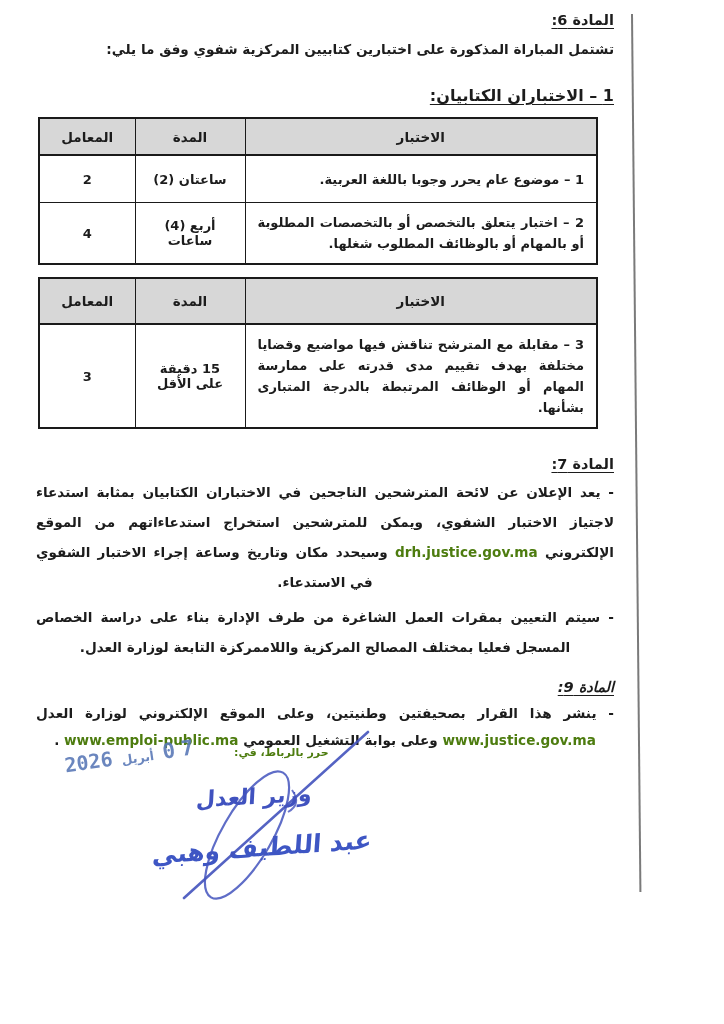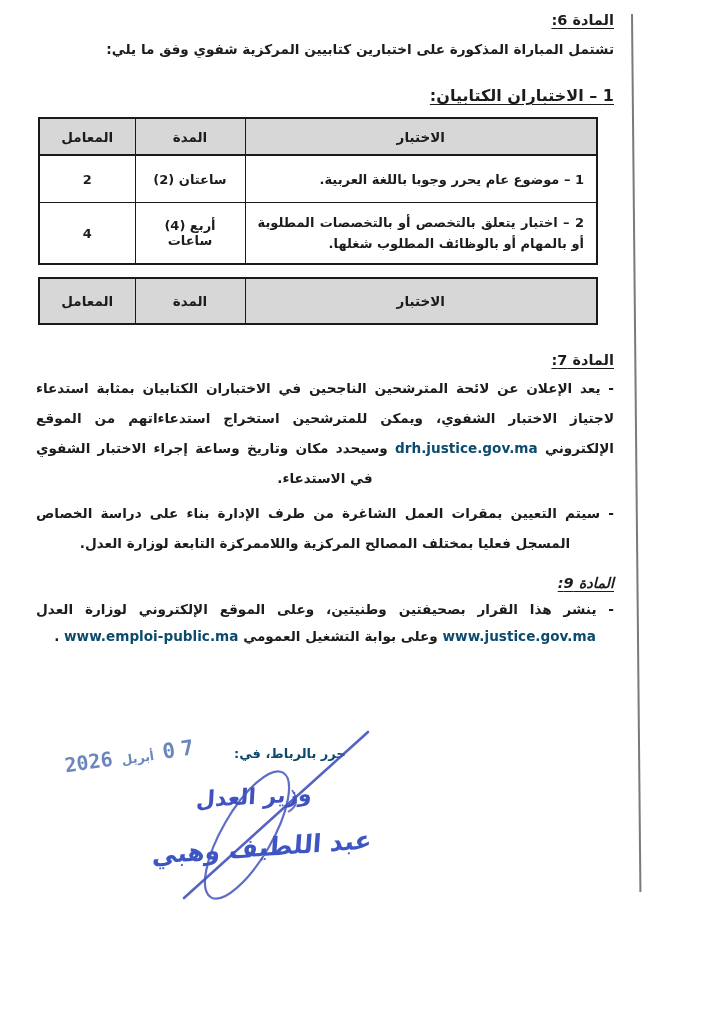--- a/index.html
+++ b/index.html
@@ -36,25 +36,25 @@
   .t1-h{height:17px;}
   .t2-h{height:26px;}
   .t1-r1{height:28px;}
   .t1-r2{height:38px;}
   .t2-r1{height:60px;}
   .gap-sec{margin-top:34px;}
   .gap-art7{margin-top:27px;}
   .gap-art9{margin-top:17px;font-style:italic;}
   .p-tight{margin-top:5px;}
   a.doclink, span.doclink{
-    color:#0c4a6e;text-decoration:none;font-weight:bold;direction:ltr;unicode-bidi:embed;
+    color:#4d7c0f;text-decoration:none;font-weight:bold;direction:ltr;unicode-bidi:embed;
   }
   
   .issued-at{
-    position:absolute;top:746px;left:234px;font-size:13px;font-weight:bold;color:#0c4a6e;
+    position:absolute;top:746px;left:234px;font-size:11px;font-weight:bold;color:#4d7c0f;
   }
   .date-stamp{
     position:absolute;top:744px;left:64px;color:#5b7ab8;opacity:.9;
     transform:rotate(-8deg);display:flex;direction:rtl;align-items:baseline;gap:9px;
     font-family:"DejaVu Sans Mono",monospace;font-weight:bold;white-space:nowrap;
   }
   .stamp-day{font-size:21px;letter-spacing:6px;}
   .stamp-month{font-size:12.5px;font-family:"DejaVu Sans",sans-serif;}
   .stamp-year{font-size:20px;}
   .sig-title{
@@ -117,20 +117,25 @@
           <col style="width:352px">
           <col style="width:110px">
           <col style="width:96px">
         </colgroup>
       <tbody>
           <tr>
         <th class="t2-h">الاختبار</th>
         <th>المدة</th>
         <th>المعامل</th>
       </tr>
+      <tr>
+        <td class="cell-test t2-r1">3 – مقابلة مع المترشح تناقش فيها مواضيع وقضايا مختلفة بهدف تقييم مدى قدرته على ممارسة المهام أو الوظائف المرتبطة بالدرجة المتبارى بشأنها.</td>
+        <td class="cell-mid">15 دقيقة على الأقل</td>
+        <td class="cell-num">3</td>
+      </tr>
     </tbody>
       </table>
 
     <p class="art-heading gap-art7">المادة 7:</p>
     <p class="body-text p-tight"><span>- يعد الإعلان عن لائحة المترشحين الناجحين في الاختباران الكتابيان بمثابة استدعاء لاجتياز الاختبار الشفوي، ويمكن للمترشحين استخراج استدعاءاتهم من الموقع الإلكتروني </span><a class="doclink" dir="ltr">drh.justice.gov.ma</a><span> وسيحدد مكان وتاريخ وساعة إجراء الاختبار الشفوي في الاستدعاء.</span></p>
 
     <p class="body-text p-tight">- سيتم التعيين بمقرات العمل الشاغرة من طرف الإدارة بناء على دراسة الخصاص المسجل فعليا بمختلف المصالح المركزية واللاممركزة التابعة لوزارة العدل.</p>
 
     <p class="art-heading gap-art9">المادة 9:</p>
     <p class="body-text p-tight" style="line-height:27px;"><span>- ينشر هذا القرار بصحيفتين وطنيتين، وعلى الموقع الإلكتروني لوزارة العدل </span><a class="doclink" dir="ltr">www.justice.gov.ma</a><span> وعلى بوابة التشغيل العمومي </span><a class="doclink" dir="ltr">www.emploi-public.ma</a><span> .</span></p>

